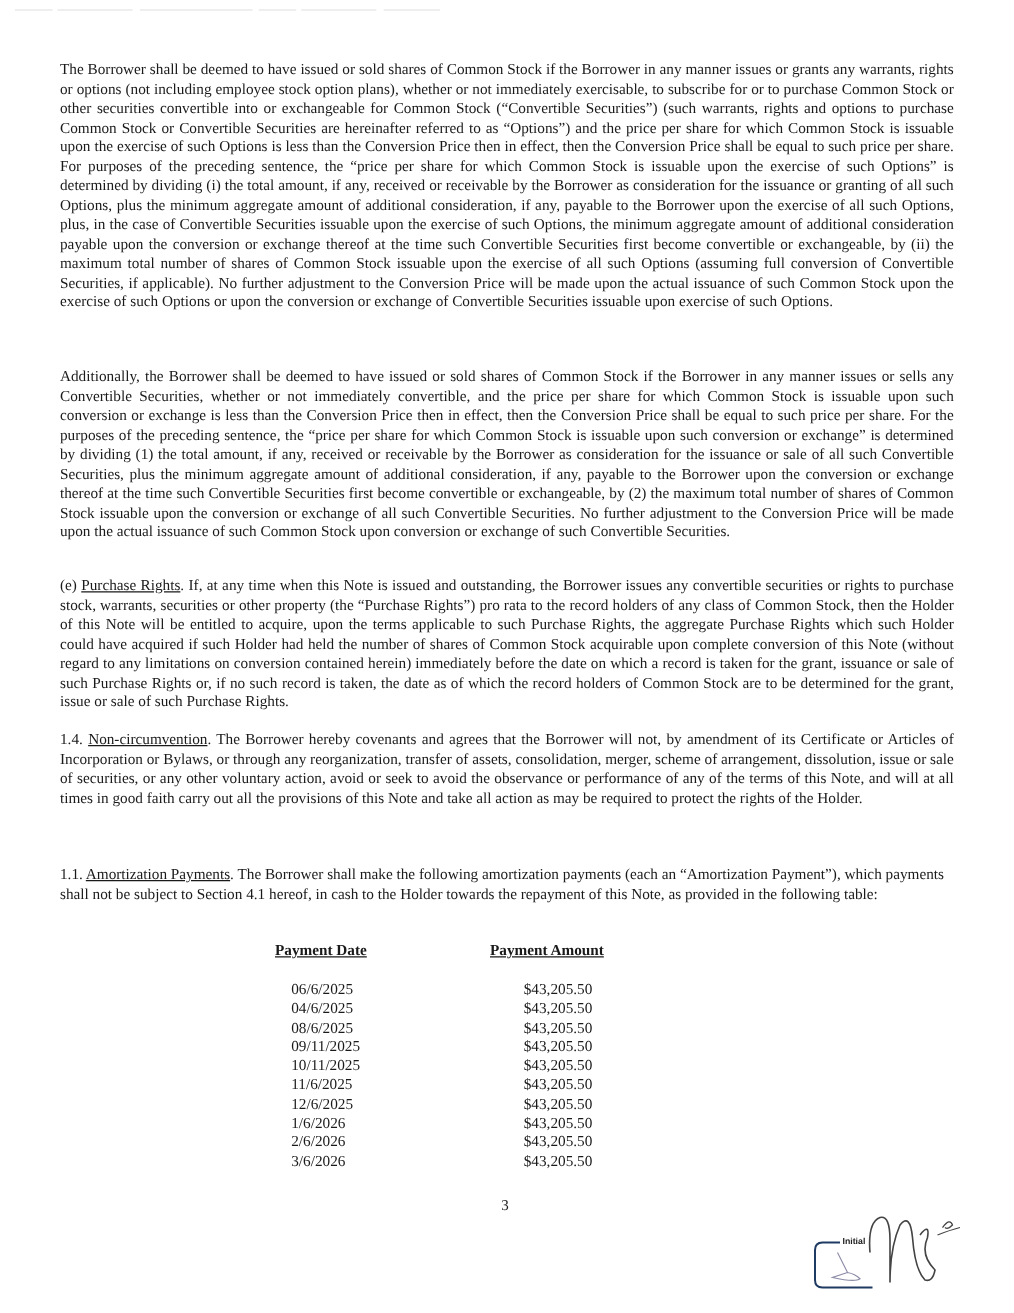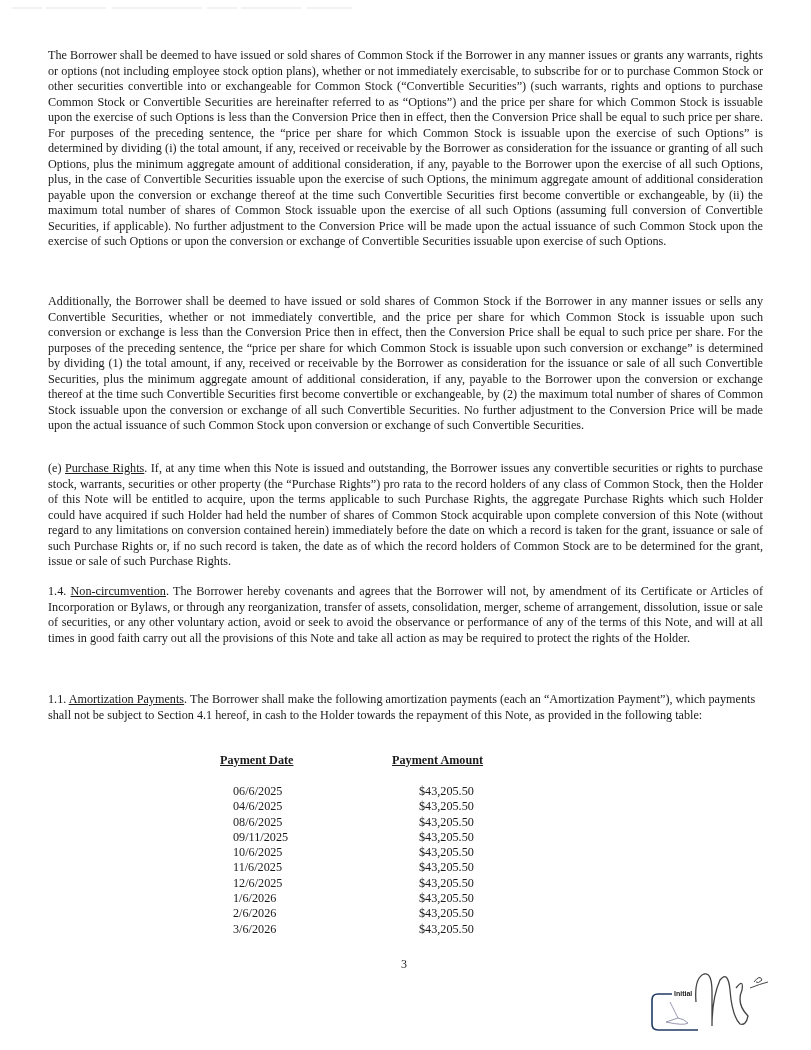--- a/index.html
+++ b/index.html
@@ -62,21 +62,21 @@
         </div>
       <div class="row">
           <span class="d">08/6/2025</span>
           <span class="a">$43,205.50</span>
         </div>
       <div class="row">
           <span class="d">09/11/2025</span>
           <span class="a">$43,205.50</span>
         </div>
       <div class="row">
-          <span class="d">10/6/2025</span>
+          <span class="d">10/11/2025</span>
           <span class="a">$43,205.50</span>
         </div>
       <div class="row">
           <span class="d">11/6/2025</span>
           <span class="a">$43,205.50</span>
         </div>
       <div class="row">
           <span class="d">12/6/2025</span>
           <span class="a">$43,205.50</span>
         </div>

